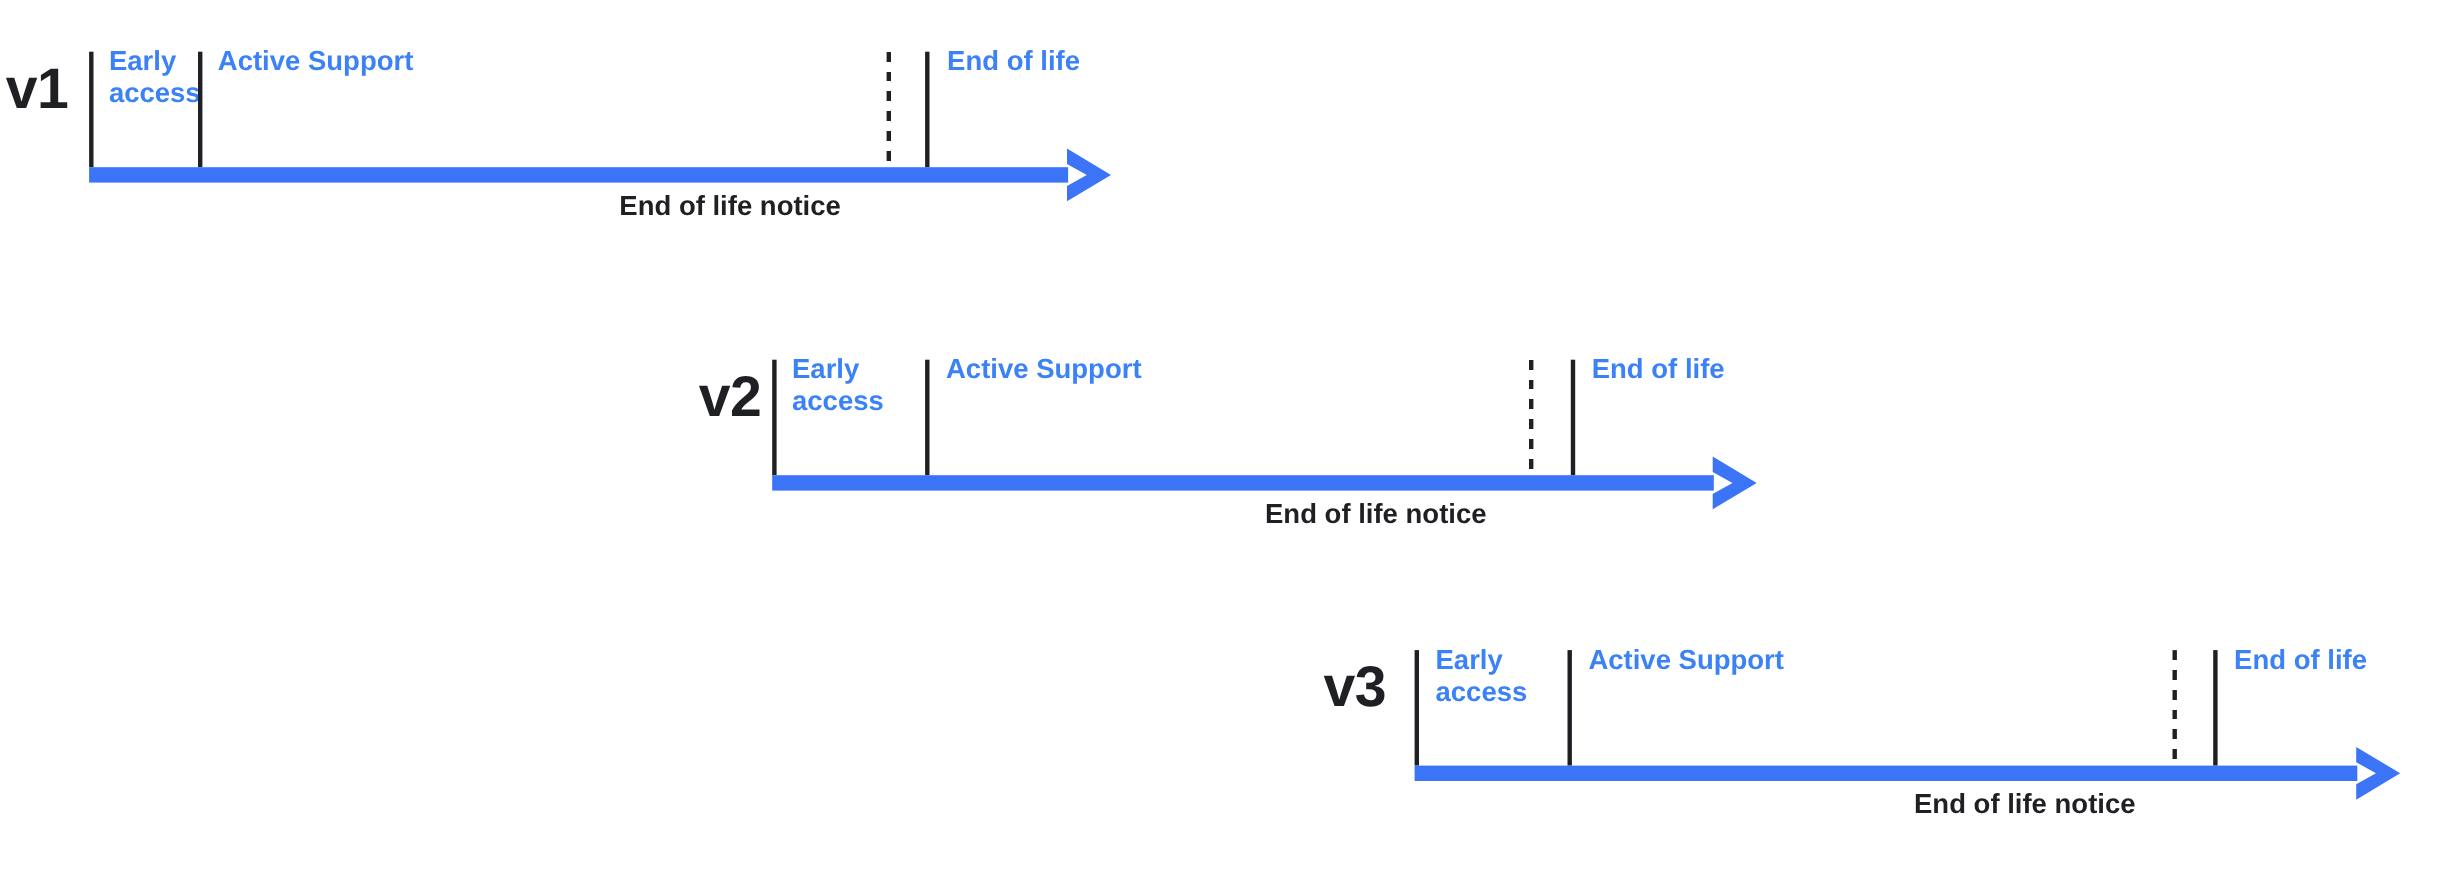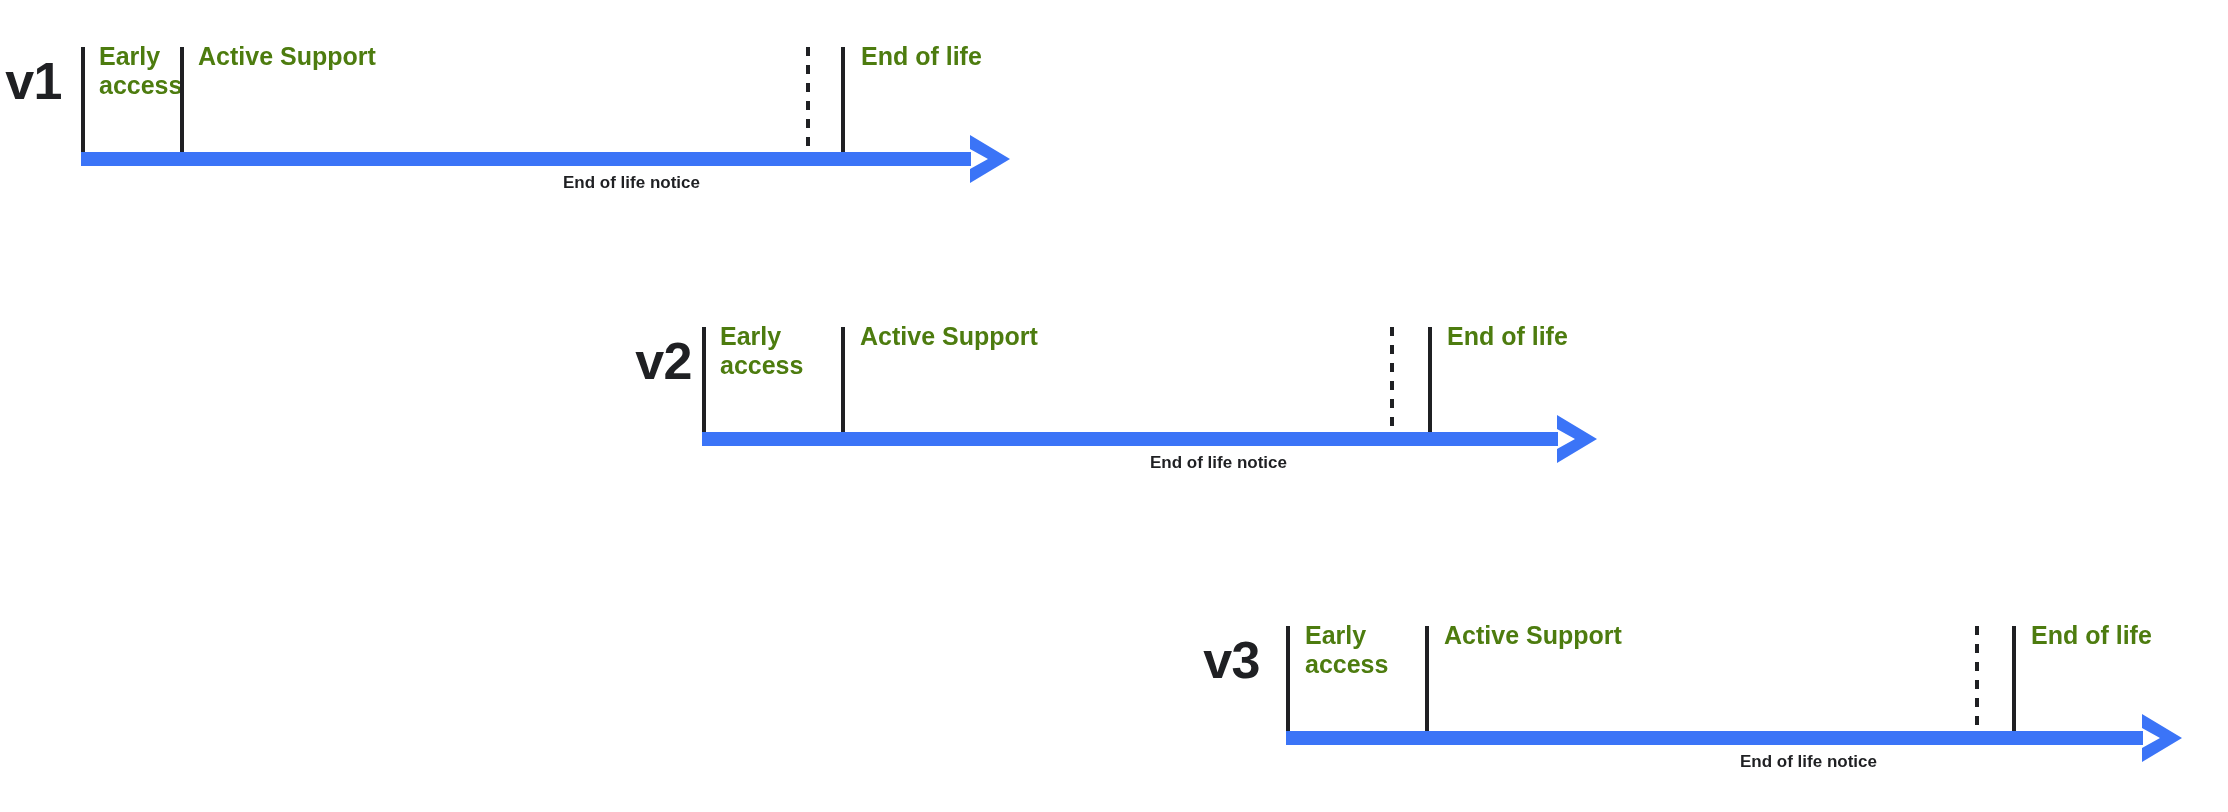--- a/index.html
+++ b/index.html
@@ -54,21 +54,21 @@
       rgba(0,0,0,0) 9px,
       rgba(0,0,0,0) 18px
     );
   }
 
   
   .phase-label {
     position: absolute;
     font-size: 25px;
     font-weight: 700;
-    color: #4d7c0f;
+    color: #3b82f6;
     line-height: 1.16;
     white-space: pre-line;
   }
 
   
   .bar {
     position: absolute;
     height: 14px;
   }
 
@@ -80,21 +80,21 @@
   }
   .arrowhead svg {
     display: block;
     width: 100%;
     height: 100%;
   }
 
   
   .notice-label {
     position: absolute;
-    font-size: 17px;
+    font-size: 25px;
     font-weight: 700;
     color: #1f2023;
     line-height: 1.16;
     white-space: nowrap;
   }
 </style>
 </head>
 <body>
 
 <div id="canvas">
@@ -152,21 +152,21 @@
 
     <div class="arrowhead" style="left:1553px; top:133px;">
       <svg viewBox="0 0 46 52" preserveAspectRatio="none" aria-hidden="true">
         <path d="M4 2 L44 26 L4 50 L4 36 L22 26 L4 16 Z" fill="#3b74f7"></path>
       </svg>
     </div>
 
     <div class="notice-label" style="left:1150px; top:173px;">End of life notice</div>
   </div>
 
-  <div class="timeline" style="left:0px; top:579px; width:2180px; height:200px;">
+  <div class="timeline" style="left:0px; top:544px; width:2180px; height:200px;">
 
     <div class="version-label" style="left:1198px; top:55px; width:62px;">v3</div>
 
     <div class="divider" style="left:1286px; top:47px; height:105px;"></div>
 
     <div class="phase-label" style="left:1305px; top:42px;">Early
 access</div>
 
     <div class="divider" style="left:1425px; top:47px; height:105px;"></div>
 

